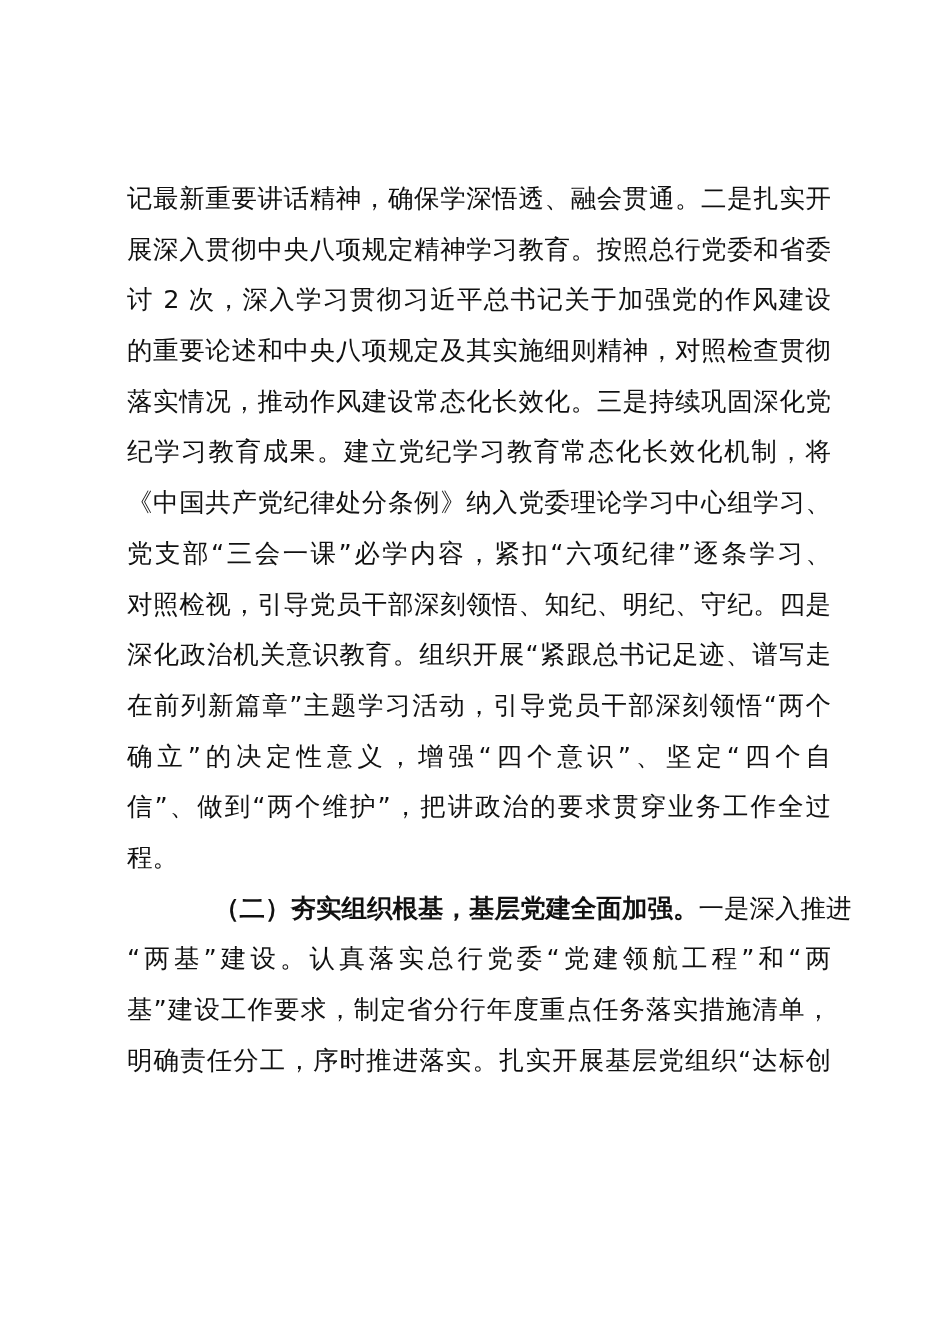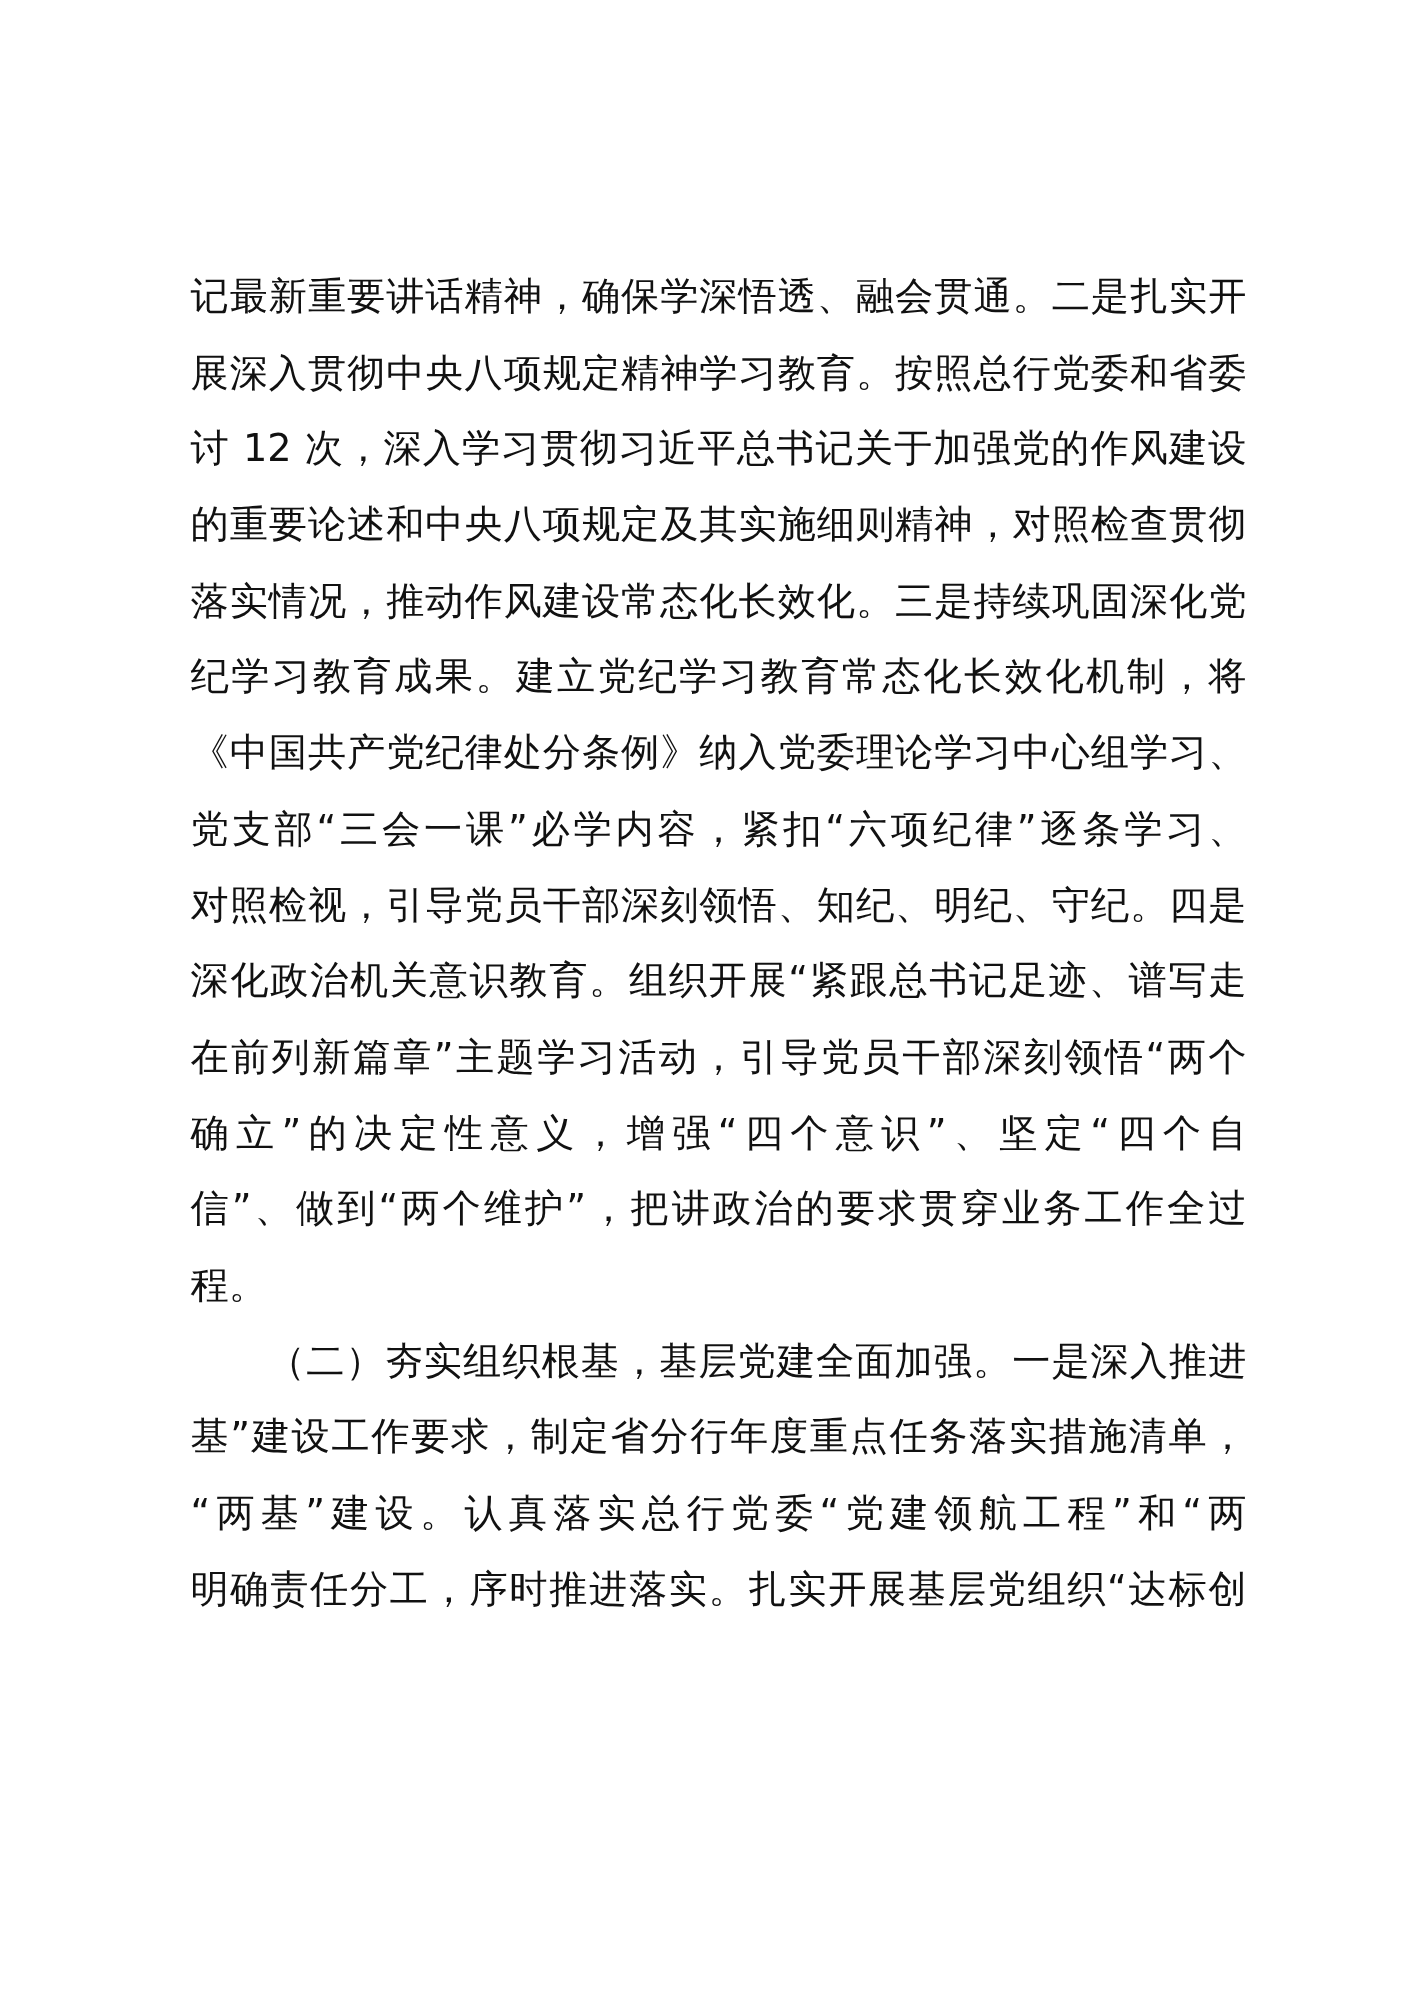--- a/index.html
+++ b/index.html
@@ -39,47 +39,48 @@
       text-align-last: justify;
       letter-spacing: 0;
     }
     .line.last {
       text-align-last: left;
     }
     .line.indent {
       padding-left: 51px;
     }
     .bold {
-      font-weight: normal;
+      font-weight: bold;
+      margin-left: 36px;
     }
   </style>
 </head>
 <body>
 
 <div class="page">
   <div class="body-text">
 
     <div>
       <span class="line">记最新重要讲话精神，确保学深悟透、融会贯通。二是扎实开</span>
       <span class="line">展深入贯彻中央八项规定精神学习教育。按照总行党委和省委</span>
-      <span class="line">讨 12 次，深入学习贯彻习近平总书记关于加强党的作风建设</span>
+      <span class="line">讨 2 次，深入学习贯彻习近平总书记关于加强党的作风建设</span>
       <span class="line">的重要论述和中央八项规定及其实施细则精神，对照检查贯彻</span>
       <span class="line">落实情况，推动作风建设常态化长效化。三是持续巩固深化党</span>
       <span class="line">纪学习教育成果。建立党纪学习教育常态化长效化机制，将</span>
       <span class="line">《中国共产党纪律处分条例》纳入党委理论学习中心组学习、</span>
       <span class="line">党支部“三会一课”必学内容，紧扣“六项纪律”逐条学习、</span>
       <span class="line">对照检视，引导党员干部深刻领悟、知纪、明纪、守纪。四是</span>
       <span class="line">深化政治机关意识教育。组织开展“紧跟总书记足迹、谱写走</span>
       <span class="line">在前列新篇章”主题学习活动，引导党员干部深刻领悟“两个</span>
       <span class="line">确立”的决定性意义，增强“四个意识”、坚定“四个自</span>
       <span class="line">信”、做到“两个维护”，把讲政治的要求贯穿业务工作全过</span>
       <span class="line last">程。</span>
     </div>
 
     <div>
       <span class="line indent"><span class="bold">（二）夯实组织根基，基层党建全面加强。</span><span>一是深入推进</span></span>
+      <span class="line">“两基”建设。认真落实总行党委“党建领航工程”和“两</span>
       <span class="line">基”建设工作要求，制定省分行年度重点任务落实措施清单，</span>
-      <span class="line">“两基”建设。认真落实总行党委“党建领航工程”和“两</span>
       <span class="line">明确责任分工，序时推进落实。扎实开展基层党组织“达标创</span>
     </div>
 
   </div>
 </div>
 
 </body></html>

